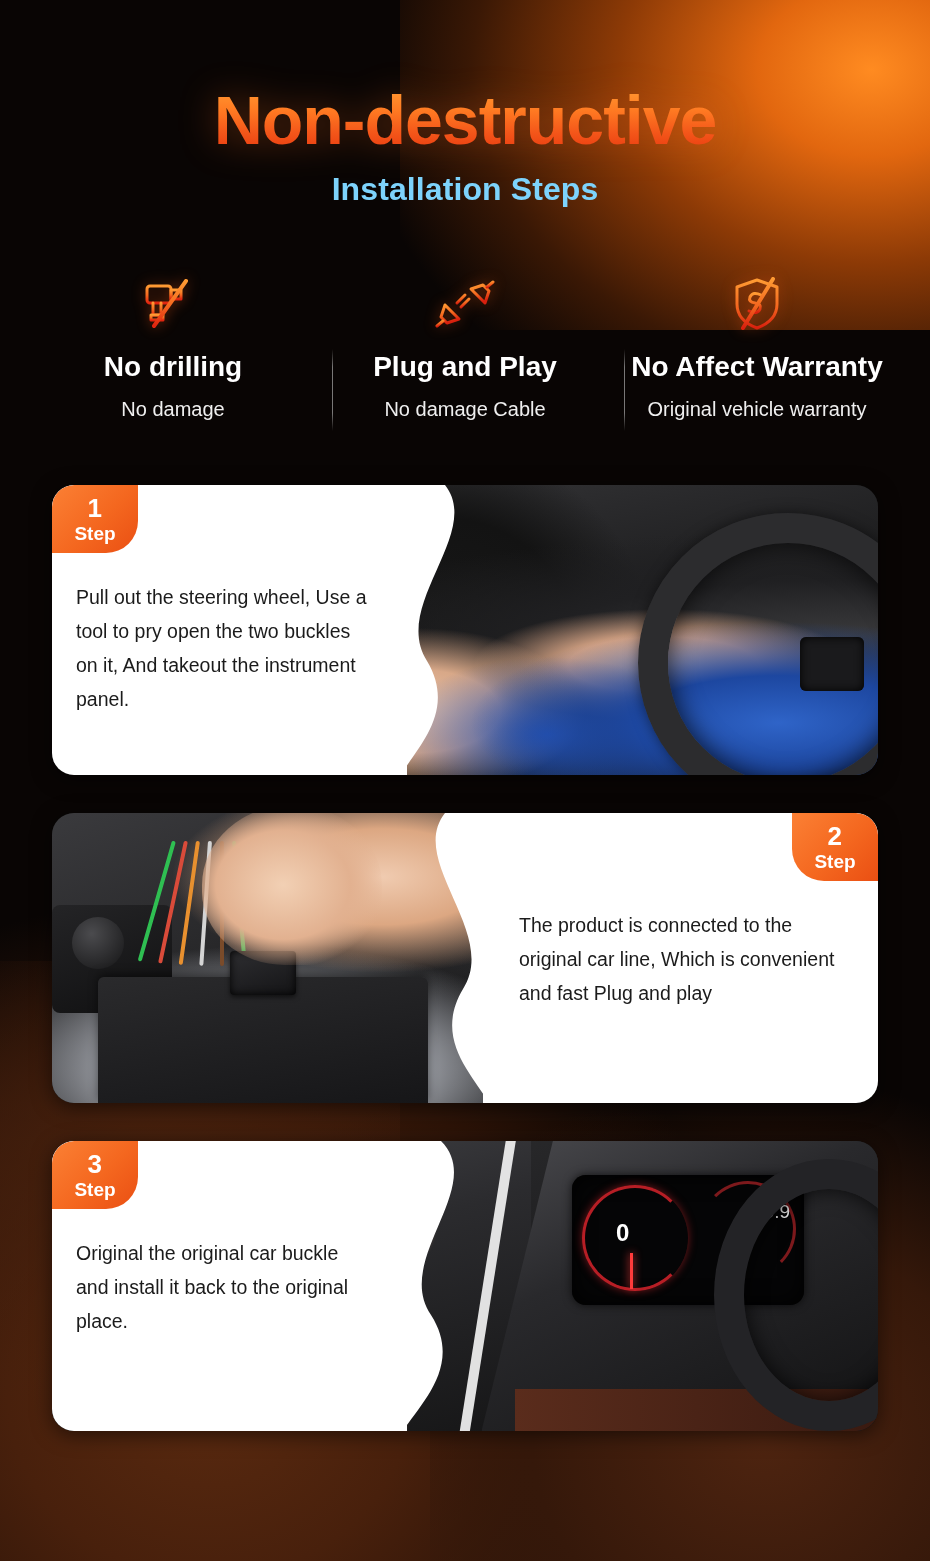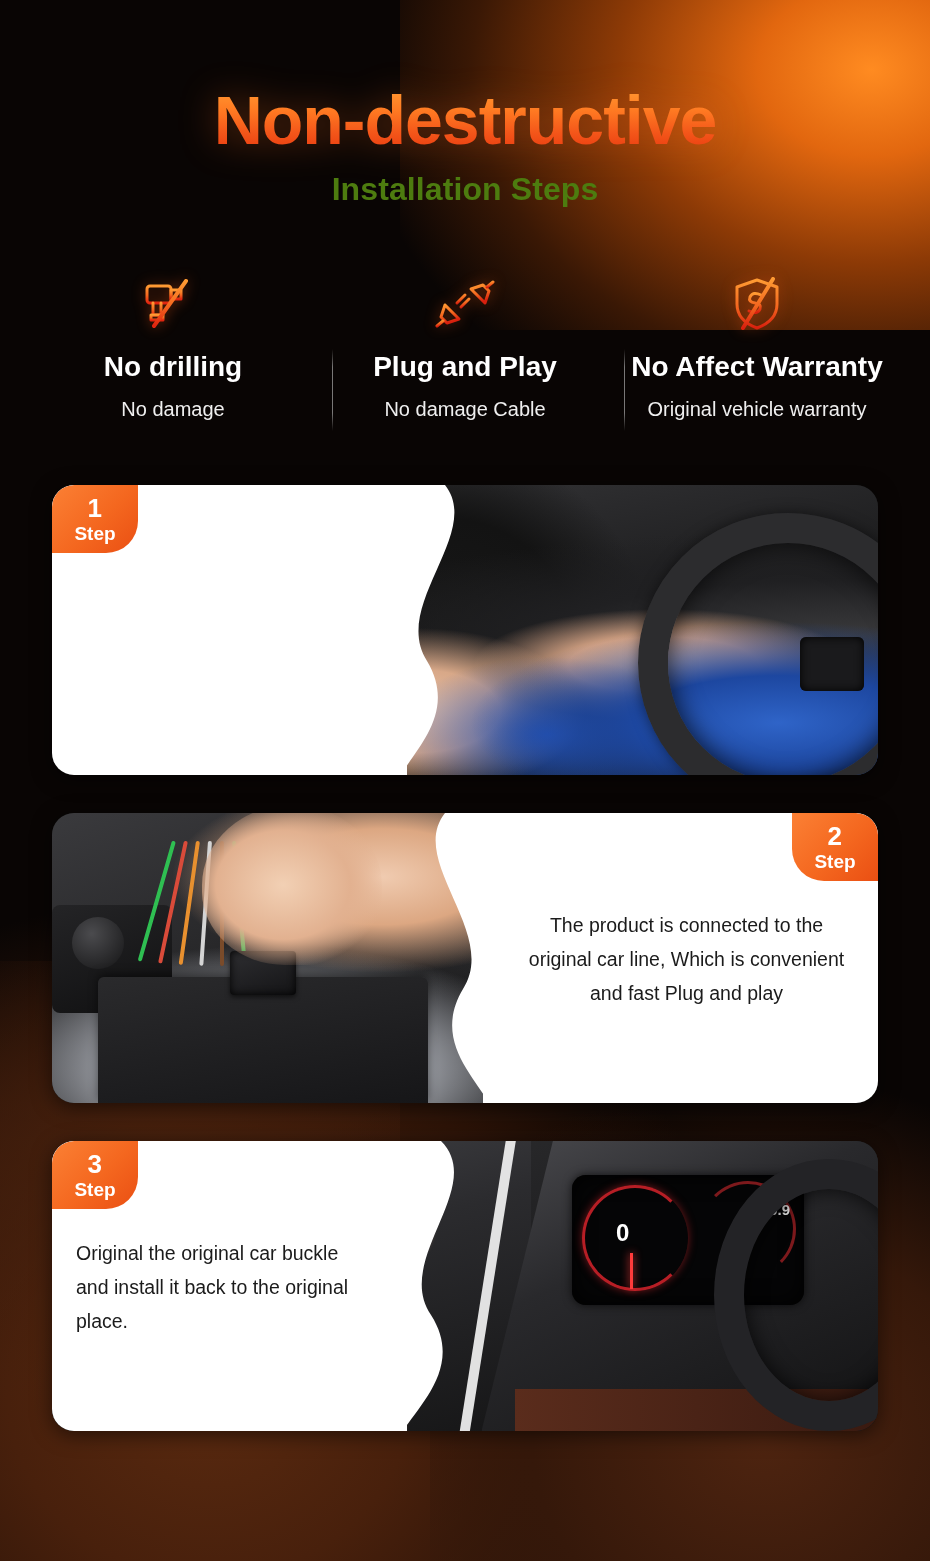--- a/index.html
+++ b/index.html
@@ -29,21 +29,21 @@
   
   .header{padding-top:86px;text-align:center;}
   .title-main{
     font-size:68px;font-weight:bold;letter-spacing:-1px;line-height:1;
     background:linear-gradient(180deg,#ff9a32 0%,#ff7a22 36%,#f4571a 68%,#e8390f 100%);
     -webkit-background-clip:text;background-clip:text;color:transparent;
     -webkit-text-fill-color:transparent;
     filter:drop-shadow(0 0 18px rgba(255,110,30,.38));
     display:inline-block;
   }
-  .title-sub{margin-top:17px;font-size:32px;font-weight:bold;color:#4d7c0f;letter-spacing:.1px;}
+  .title-sub{margin-top:17px;font-size:32px;font-weight:bold;color:#7dd3fc;letter-spacing:.1px;}
 
   
   .features{margin-top:62px;display:flex;align-items:flex-start;justify-content:center;
     padding:0 40px;gap:26px;}
   .feature{flex:1;text-align:center;position:relative;padding:0 6px;}
   .feature + .feature::before{
     content:"";position:absolute;left:0;top:79px;width:1px;height:82px;
     background:linear-gradient(180deg,rgba(190,190,190,0) 0%,rgba(190,190,190,.62) 22%,rgba(190,190,190,.62) 78%,rgba(190,190,190,0) 100%);
   }
   .f-icon{height:68px;display:flex;align-items:center;justify-content:center;margin-bottom:12px;}
@@ -69,21 +69,21 @@
     background:linear-gradient(135deg,#fb8034 0%,#f4671f 55%,#ea4f13 100%);
     color:#fff;display:flex;flex-direction:column;align-items:center;justify-content:center;
     z-index:6;line-height:1;}
   .badge.tl{left:0;border-top-left-radius:22px;border-bottom-right-radius:32px;}
   .badge.tr{right:0;border-top-right-radius:22px;border-bottom-left-radius:32px;}
   .badge-num{font-size:26px;font-weight:bold;letter-spacing:.5px;}
   .badge-word{font-size:19px;font-weight:bold;margin-top:3px;}
 
   .step-text{position:absolute;z-index:5;font-size:19.5px;color:#1b1b1b;line-height:1.74;}
   .step-text.left{left:24px;top:96px;width:300px;text-align:left;}
-  .step-text.right{right:24px;top:96px;width:335px;text-align:center;}
+  .step-text.right{right:24px;top:96px;width:335px;text-align:left;}
 
   
   .ph1{background:
       radial-gradient(ellipse at 88% 82%, #2f64c8 0%, #1d47a0 14%, rgba(0,0,0,0) 30%),
       radial-gradient(ellipse at 60% 86%, #2553b5 0%, rgba(0,0,0,0) 22%),
       radial-gradient(ellipse at 44% 78%, #e8c2a8 0%, #d8a888 13%, rgba(0,0,0,0) 26%),
       radial-gradient(ellipse at 74% 62%, #e9c3a6 0%, #d5a384 11%, rgba(0,0,0,0) 22%),
       radial-gradient(ellipse at 96% 52%, #3a3a3c 0%, #202022 26%, rgba(0,0,0,0) 50%),
       radial-gradient(circle at 47% 60%, #191919 0%, #131313 30%, rgba(0,0,0,0) 46%),
       linear-gradient(168deg,#3d3d3f 0%,#2a2a2c 30%,#1a1a1b 58%,#0d0d0e 100%);}
@@ -149,21 +149,21 @@
     clip-path:polygon(18% 0,100% 0,100% 100%,0% 100%);}
   .ph3 .cluster{position:absolute;right:74px;top:34px;width:232px;height:130px;
     background:#050506;border-radius:14px;overflow:hidden;
     box-shadow:inset 0 0 22px #000, 0 0 10px rgba(0,0,0,.7);}
   .ph3 .arc{position:absolute;left:10px;top:10px;width:106px;height:106px;border-radius:50%;
     border:3px solid rgba(215,36,44,.85);border-right-color:transparent;
     box-shadow:0 0 9px rgba(220,40,45,.5);}
   .ph3 .arc2{position:absolute;right:8px;top:6px;width:96px;height:96px;border-radius:50%;
     border:3px solid rgba(200,40,45,.62);border-left-color:transparent;border-bottom-color:transparent;}
   .ph3 .spd{position:absolute;left:44px;top:44px;color:#fff;font-size:24px;font-weight:bold;}
-  .ph3 .rv{position:absolute;right:14px;top:26px;color:#fff;font-size:15px;font-weight:bold;}
+  .ph3 .rv{position:absolute;right:14px;top:26px;color:#fff;font-size:19px;font-weight:normal;}
   .ph3 .needle{position:absolute;left:58px;top:78px;width:3px;height:36px;background:#ff3b3b;
     box-shadow:0 0 9px #ff3b3b;}
   .ph3 .wheel3{position:absolute;right:-66px;top:18px;width:230px;height:272px;
     border-radius:50%;border:30px solid #232326;box-shadow:inset 0 0 22px rgba(0,0,0,.8);}
   .ph3 .wood{position:absolute;right:0;bottom:0;width:44%;height:42px;
     background:linear-gradient(90deg,#5a2c1c,#3a1a10);}
   .ph3 .divline{position:absolute;left:52%;top:-10px;width:10px;height:320px;background:#f2f2f2;
     transform:rotate(9deg);opacity:.92;}
 </style>
 </head>
@@ -269,20 +269,21 @@
         <div class="tool"></div>
       </div>
       <svg class="wave r" viewBox="0 0 120 290" preserveAspectRatio="none">
         <path d="M0,0 L58,0 C96,48 4,120 40,176 C70,226 30,262 14,290 L0,290 Z" fill="#ffffff"></path>
       </svg>
       <div class="panel left"></div>
       <div class="badge tl">
         <span class="badge-num">1</span>
         <span class="badge-word">Step</span>
       </div>
+      <div class="step-text left">Pull out the steering wheel, Use a tool to pry open the  two buckles on it, And takeout the instrument panel.</div>
     </div>
 
     <div class="card">
       <div class="photo ph2">
         <div class="wheel2"></div>
         <div class="sw"></div>
         <div class="knob"></div>
         <div class="panelblk"></div>
         <div class="wires">
           <div class="wire" style="left:0;background:#2fbf52;transform:rotate(16deg);"></div>

